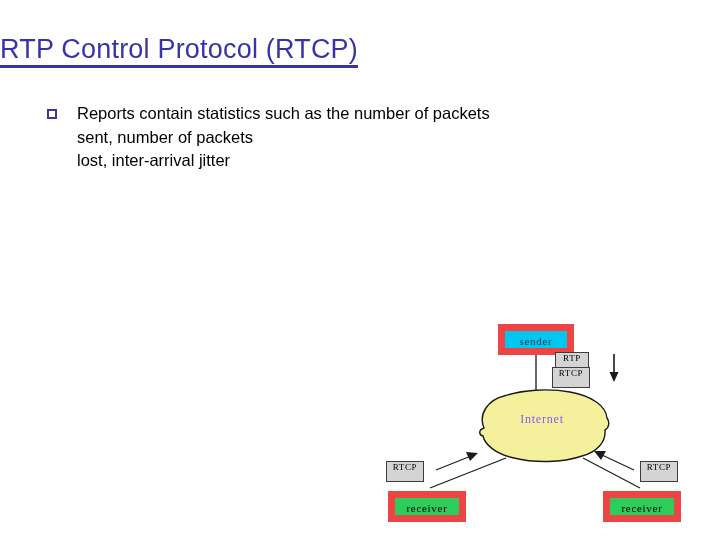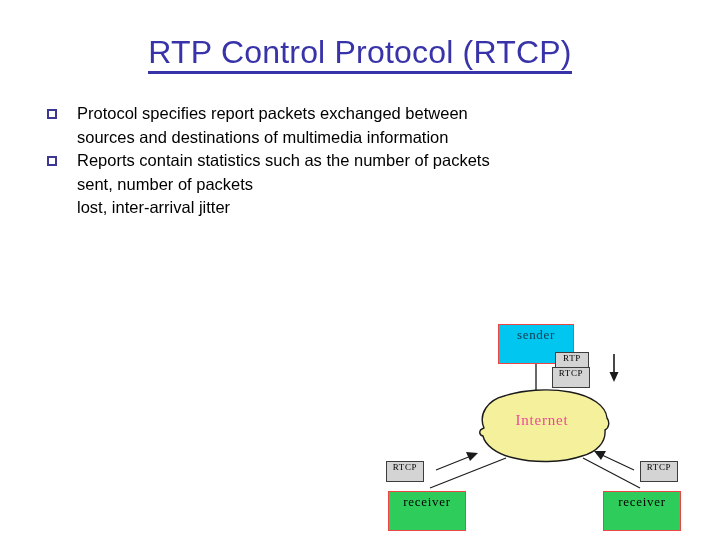--- a/index.html
+++ b/index.html
@@ -15,22 +15,21 @@
     overflow: hidden;
     font-family: "Liberation Sans", sans-serif;
   }
 
   
   #title {
     position: absolute;
     left: 0;
     top: 34px;
     width: 720px;
-    text-align: center;
-    font-size: 32px;
+    font-size: 27px;
     font-weight: 400;
     letter-spacing: 0.2px;
     color: #3833a8;
     white-space: nowrap;
   }
   #title .tx {
     border-bottom: 3px solid #3833a8;
     padding-bottom: 1px;
   }
 
@@ -73,27 +72,27 @@
   }
   #diagram svg {
     position: absolute;
     left: 0;
     top: 0;
   }
 
   .node-box {
     position: absolute;
     box-sizing: border-box;
-    border: 1px solid #ef4444;
+    border: 7px solid #ef4444;
     font-family: "Liberation Serif", serif;
-    font-size: 13px;
+    font-size: 11px;
     letter-spacing: 0.7px;
     text-align: center;
     line-height: 20px;
-    height: 40px;
+    height: 31px;
     color: #000000;
   }
   #node-sender {
     left: 120px;
     top: 6px;
     width: 76px;
     background: #00c6f0;
     color: #123a4f;
   }
   #node-receiver-left {
@@ -128,40 +127,38 @@
   #label-rtcp-left  { left: 8px;  top: 143px; width: 38px; }
   #label-rtcp-right { left: 262px; top: 143px; width: 38px; }
 
   #cloud-text {
     position: absolute;
     left: 99px;
     top: 94px;
     width: 130px;
     text-align: center;
     font-family: "Liberation Serif", serif;
-    font-size: 15px;
+    font-size: 12px;
     letter-spacing: 0.8px;
-    color: #ec4899;
+    color: #8b5cf6;
   }
 </style>
 </head>
 <body>
 
 <div id="slide">
 
   <div id="title">
     <span class="tx">RTP Control Protocol (RTCP)</span>
   </div>
 
   <div id="bullets">
 
     <div class="bullet-row">
       <span class="bullet-mark"></span>
-      <span class="bullet-text">Protocol specifies report packets exchanged between
-sources and destinations of multimedia information</span>
     </div>
 
 
     <div class="bullet-row">
       <span class="bullet-mark"></span>
       <span class="bullet-text">Reports contain statistics such as the number of packets
 sent, number of packets
 lost, inter-arrival jitter</span>
     </div>
 

